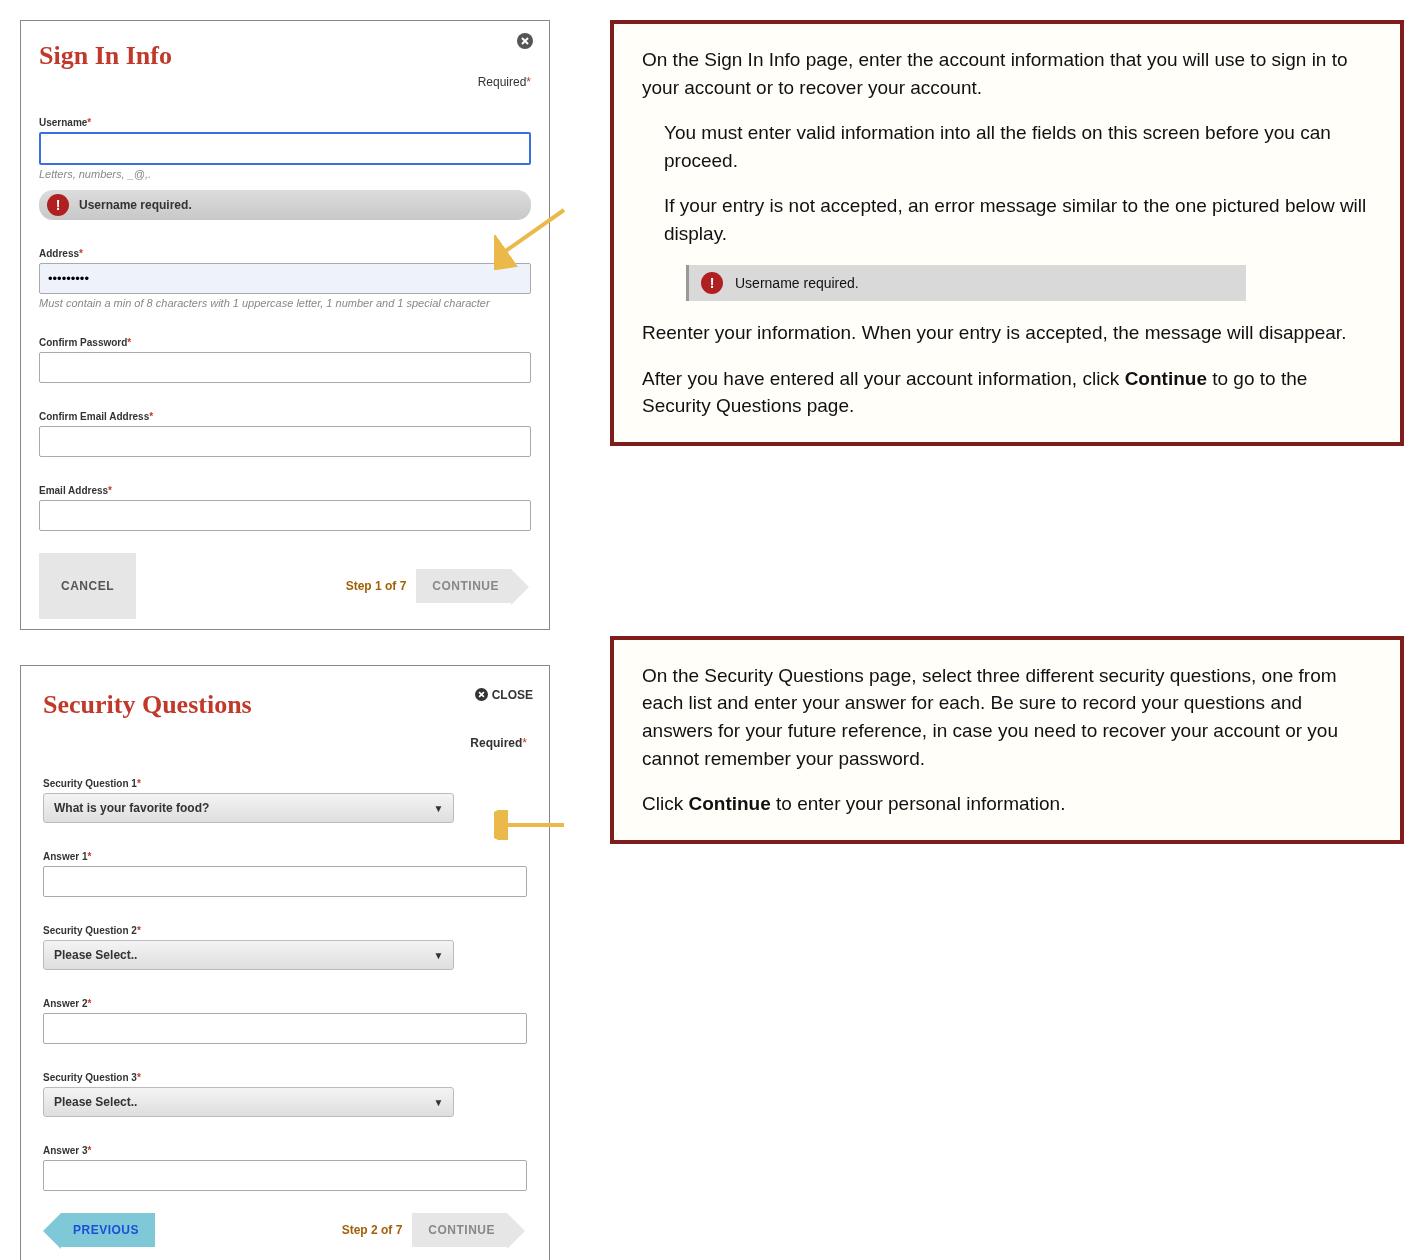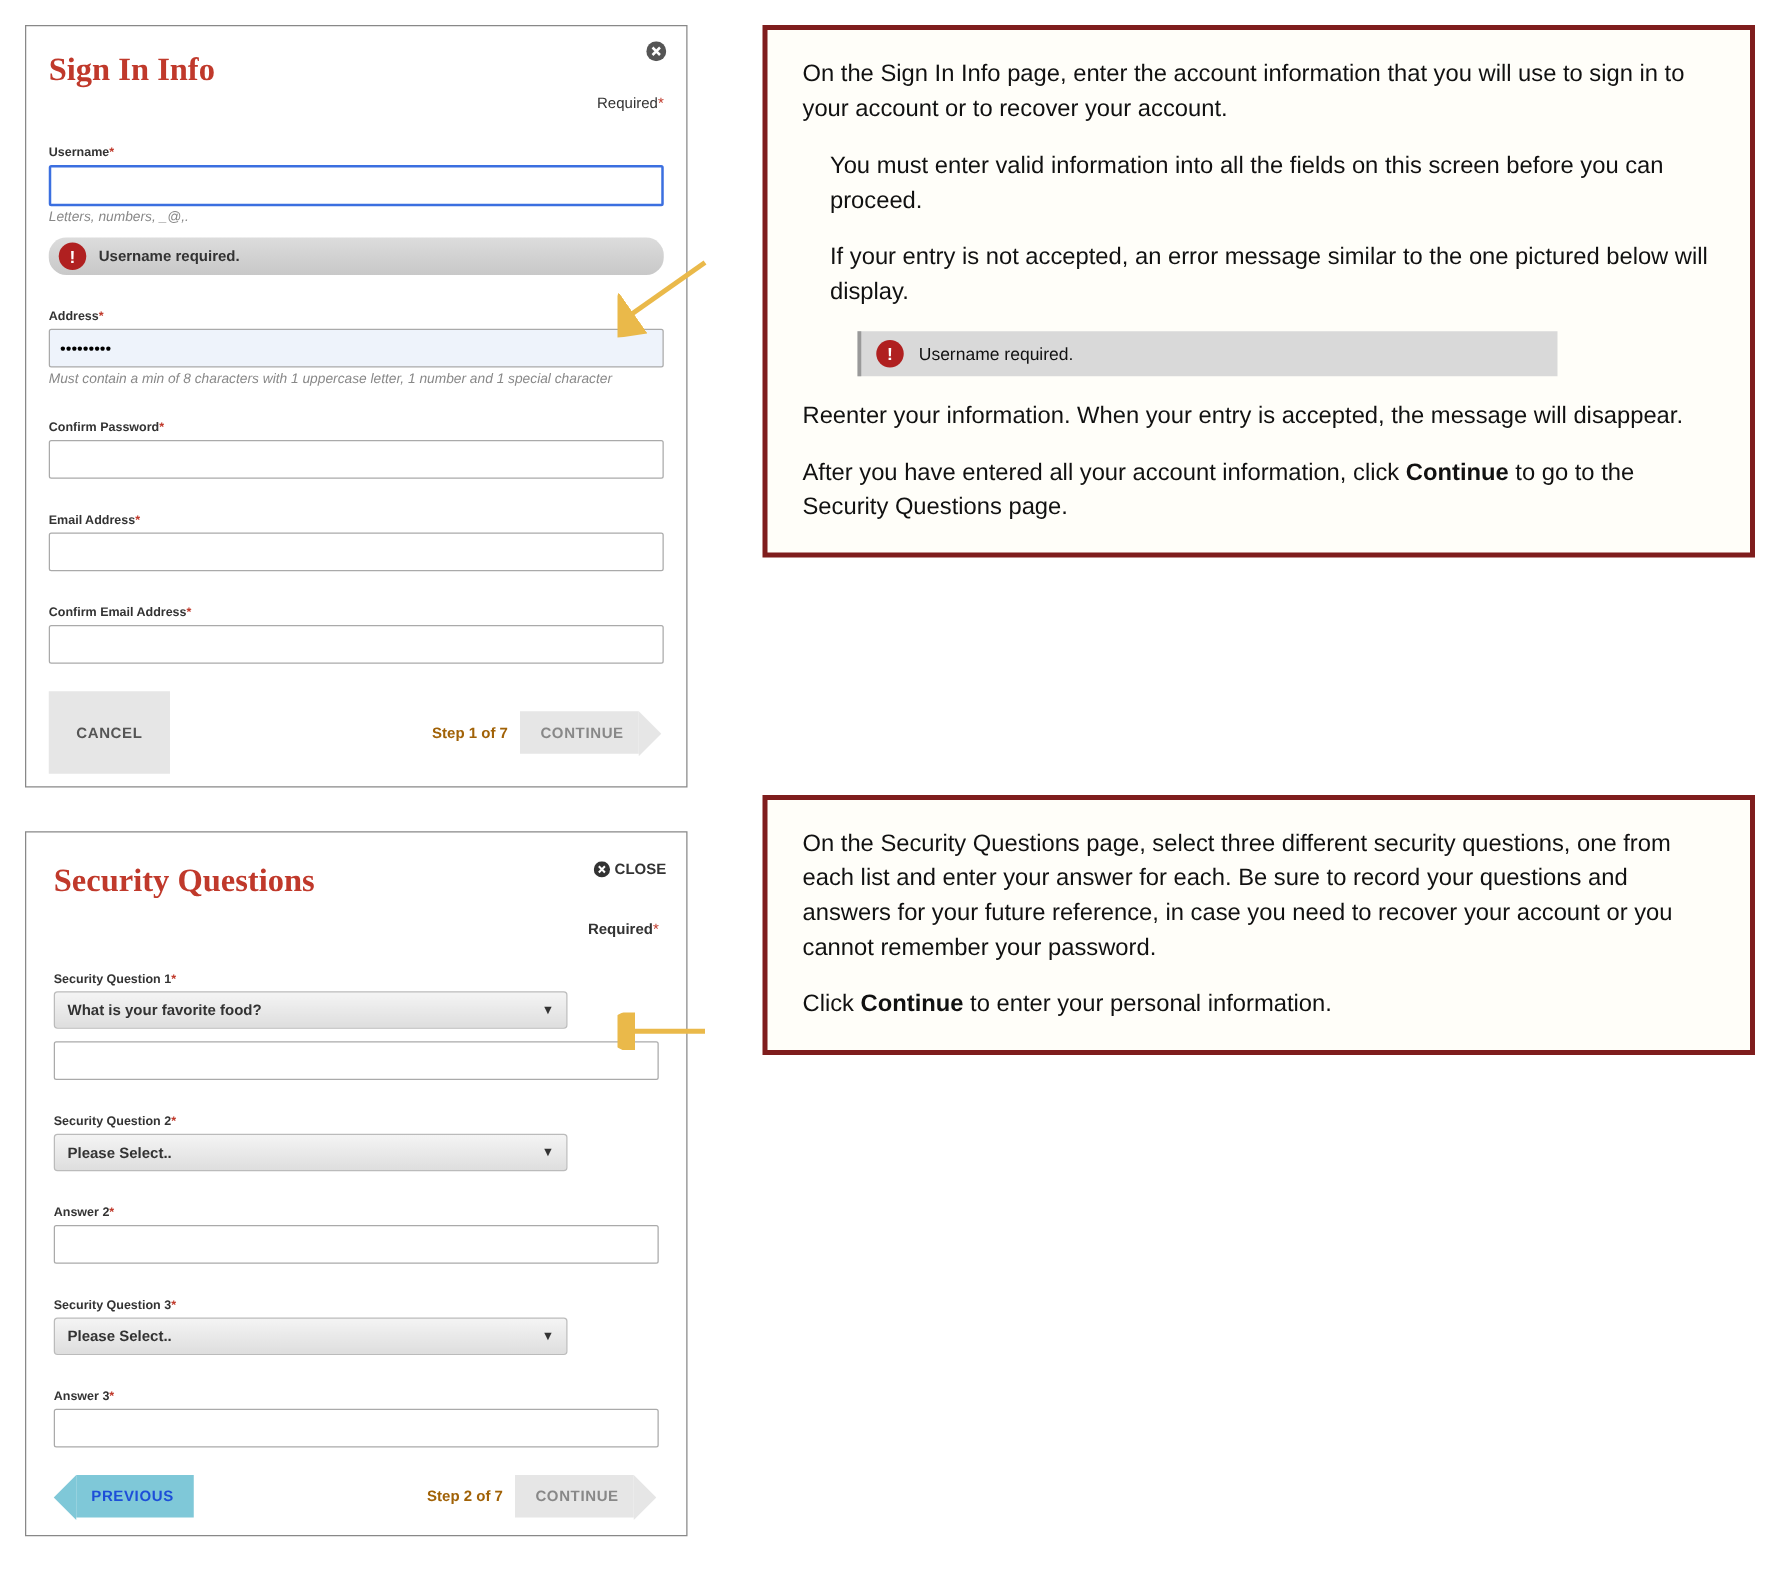--- a/index.html
+++ b/index.html
@@ -35,21 +35,21 @@
     top: 12px;
     right: 16px;
     font-size: 16px;
     color: #444;
   }
   .close-label-wrap {
     position: absolute;
     top: 22px;
     right: 16px;
     display: flex;
-    align-items: flex-end;
+    align-items: flex-start;
     gap: 4px;
     color: #333;
     font-weight: bold;
     font-size: 12px;
   }
   .required-note {
     text-align: right;
     font-size: 12px;
     margin-bottom: 10px;
   }
@@ -253,26 +253,26 @@
         <input type="text" class="light-blue" value="•••••••••" style="">
         <div class="hint">Must contain a min of 8 characters with 1 uppercase letter, 1 number and 1 special character</div>
       </div>
 
       <div class="field">
         <span class="field-label"><span>Confirm Password</span><span class="asterisk">*</span></span>
         <input type="text" style="">
       </div>
 
       <div class="field">
+        <span class="field-label"><span>Confirm Email Address</span><span class="asterisk">*</span></span>
+        <input type="text" style="">
+      </div>
+
+      <div class="field">
         <span class="field-label"><span>Email Address</span><span class="asterisk">*</span></span>
-        <input type="text" style="">
-      </div>
-
-      <div class="field">
-        <span class="field-label"><span>Confirm Email Address</span><span class="asterisk">*</span></span>
         <input type="text" style="">
       </div>
 
       <div class="footer-row">
         <button class="btn-cancel">CANCEL</button>
         <div class="footer-right">
           <span class="step-text">Step 1 of 7</span>
           <span class="continue-arrow">
               <span>CONTINUE</span>
             </span>
@@ -295,20 +295,21 @@
 
       <div class="sec-field-group">
         <div class="field">
           <span class="field-label"><span>Security Question 1</span><span class="asterisk">*</span></span>
           <div class="select-box">
             <span>What is your favorite food?</span>
             <span class="chevron">▼</span>
           </div>
         </div>
         <div class="field">
+          <span class="field-label"><span>Answer 1</span><span class="asterisk">*</span></span>
           <input type="text" style="">
         </div>
       </div>
 
       <div class="sec-field-group">
         <div class="field">
           <span class="field-label"><span>Security Question 2</span><span class="asterisk">*</span></span>
           <div class="select-box">
             <span>Please Select..</span>
             <span class="chevron">▼</span>

